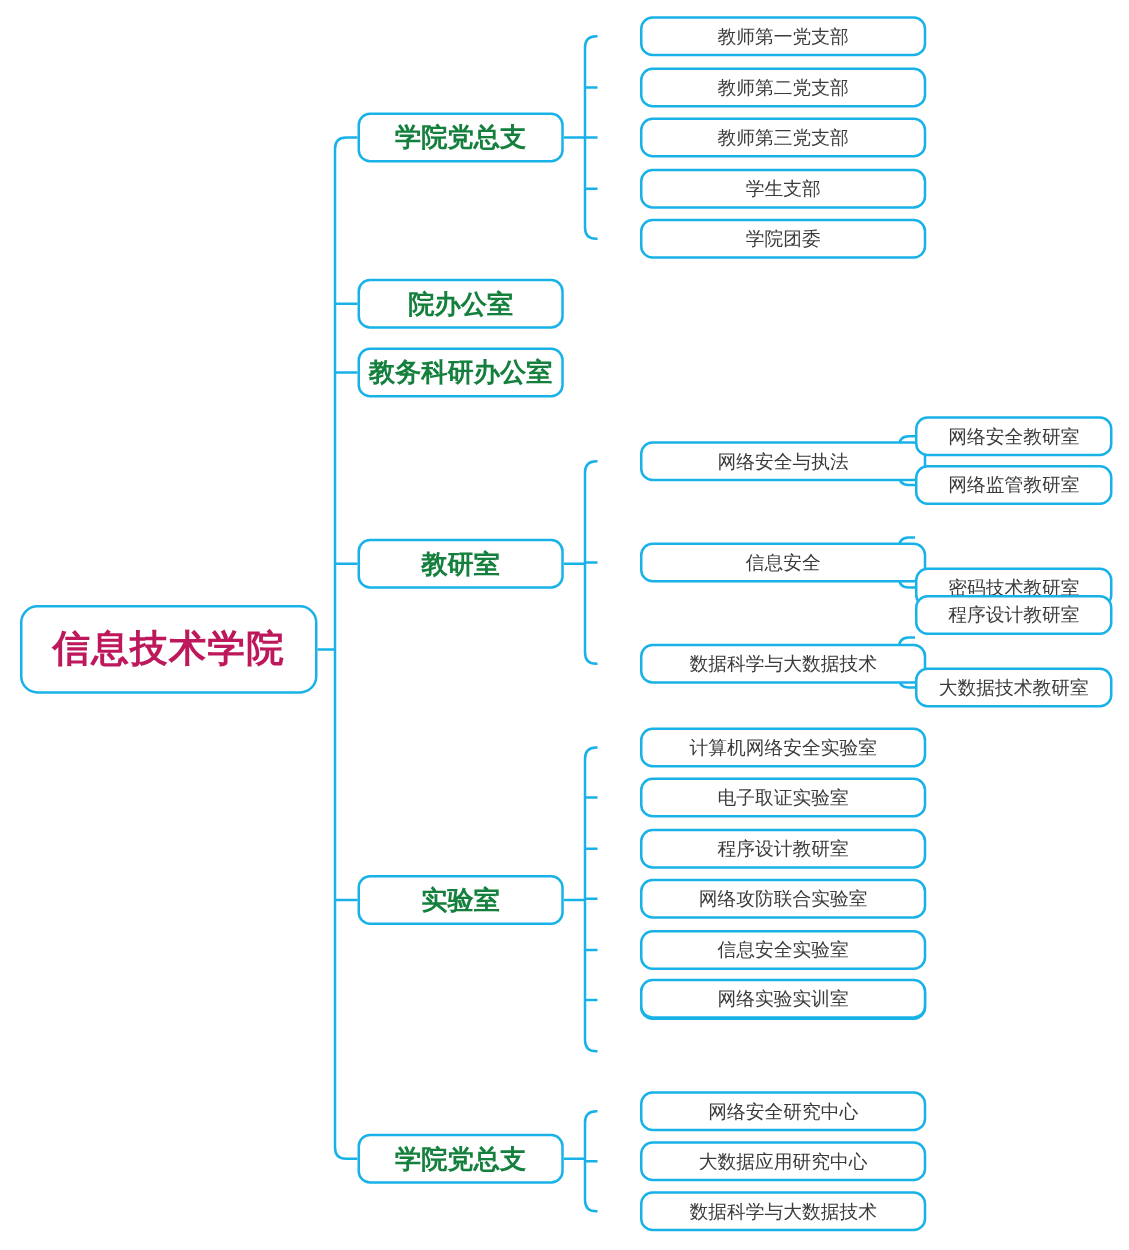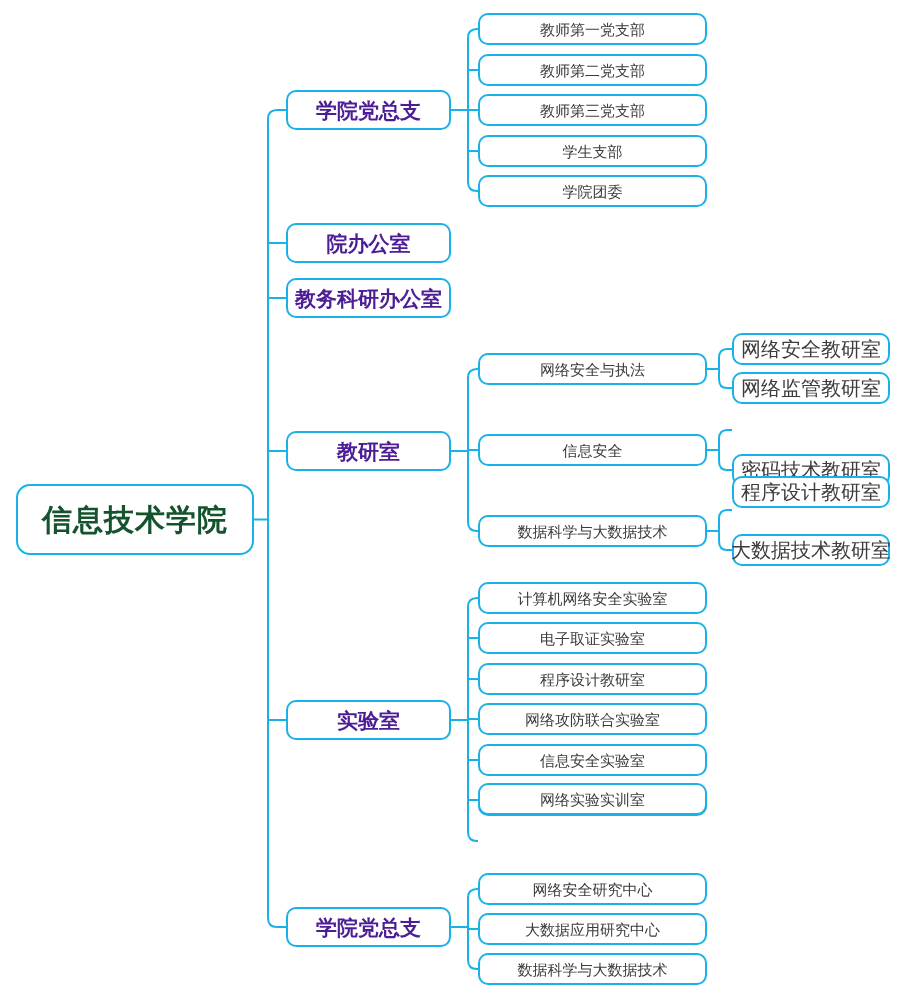--- a/index.html
+++ b/index.html
@@ -8,33 +8,33 @@
     font-family:"Liberation Sans","DejaVu Sans",sans-serif;overflow:hidden;
   }
   .connectors{position:absolute;left:0;top:0;width:903px;height:1000px;}
   .node{
     position:absolute;display:flex;align-items:center;justify-content:center;
     background:#ffffff;border:2px solid #18B2E8;box-sizing:border-box;
     text-align:center;white-space:nowrap;line-height:1;
   }
   .node--root{
     width:238px;height:71px;border-radius:14px;border-width:2.5px;
-    font-size:30px;font-weight:700;color:#14532d;letter-spacing:1px;
+    font-size:30px;font-weight:700;color:#be185d;letter-spacing:1px;
   }
   .node--l1{
     width:165px;height:40px;border-radius:10px;
-    font-size:21px;font-weight:700;color:#4c1d95;
+    font-size:21px;font-weight:700;color:#15803d;
   }
   .node--l2{
     width:229px;height:32px;border-radius:10px;
-    font-size:15px;font-weight:400;color:#3B3B3B;
+    font-size:15px;font-weight:400;color:#3B3B3B;margin-left:34px;
   }
   .node--l3{
     width:158px;height:32px;border-radius:10px;
-    font-size:20px;font-weight:400;color:#3B3B3B;
+    font-size:15px;font-weight:400;color:#3B3B3B;
   }
 </style>
 </head>
 <body>
 
 <div class="canvas">
 
   <svg class="connectors" viewBox="0 0 903 1000">
     <g fill="none" stroke-width="2" stroke="#18B2E8">
       <path d="M254,519.5 H268 M286,110 H277 Q268,110 268,119 V918 Q268,927 277,927 H286 M268,243 H286 M268,298 H286 M268,451 H286 M268,720 H286"></path>

